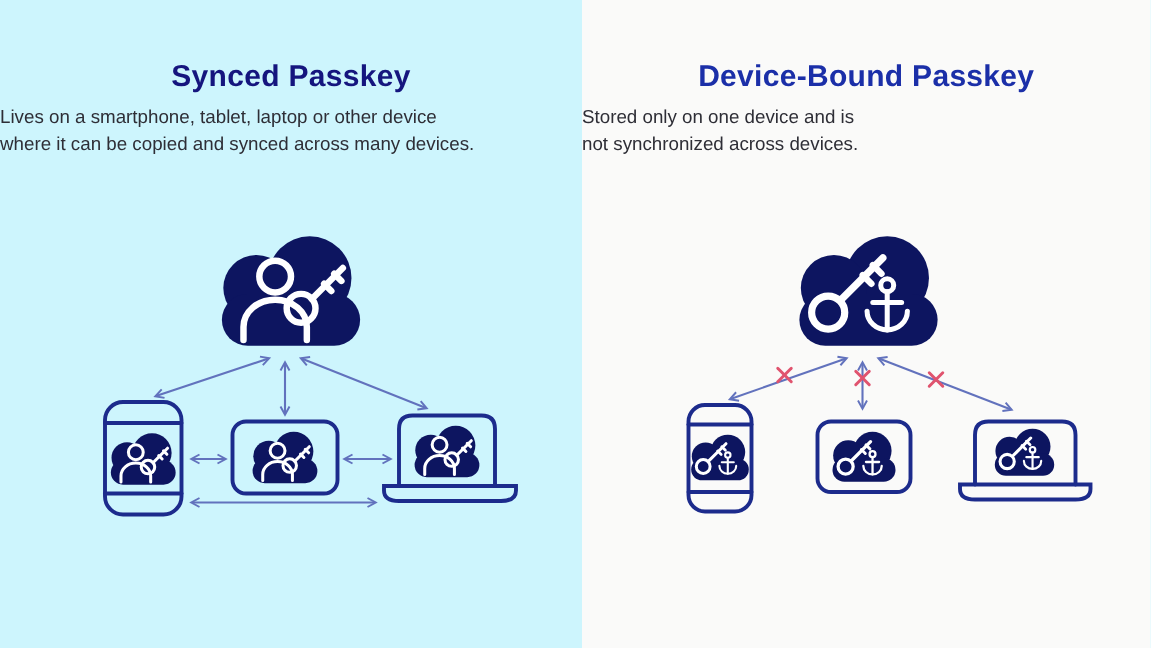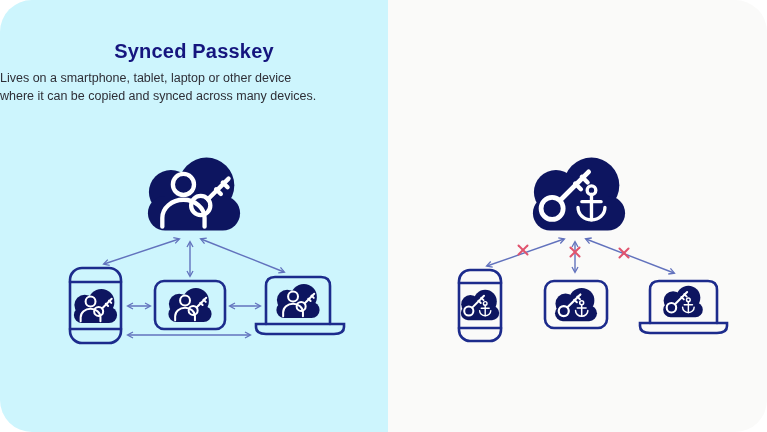--- a/index.html
+++ b/index.html
@@ -9,21 +9,21 @@
     --navy-line:#1c2b8c;
     --title-left:#15157e;
     --title-right:#1b2fa8;
     --body-text:#2e2e36;
     --arrow:#6272bd;
     --cross:#e0536e;
   }
   *{box-sizing:border-box;}
   html,body{margin:0;padding:0;}
   body{font-family:"Liberation Sans", sans-serif;}
-  .stage{width:767px;height:432px;display:flex;overflow:hidden;border-radius:32px;}
+  .stage{width:767px;height:432px;display:flex;overflow:hidden;}
   .panel{position:relative;height:432px;}
   .panel.left{width:388px;background:var(--left-background);}
   .panel.right{width:379px;background:var(--right-background);}
   .panel-title{margin:0;padding-top:40px;text-align:center;font-size:20px;font-weight:bold;letter-spacing:.2px;position:relative;z-index:1;}
   .panel.left .panel-title{color:var(--title-left);}
   .panel.right .panel-title{color:var(--title-right);}
   .panel-desc{margin:7px auto 0;text-align:left;font-size:12.5px;line-height:1.42;color:var(--body-text);white-space:pre-line;position:relative;z-index:1;}
   .diagram{position:absolute;left:0;top:0;width:100%;height:100%;z-index:0;}
   .cloud-fill{fill:var(--navy-fill);}
   .white-glyph{stroke:#ffffff;fill:none;stroke-linecap:round;stroke-linejoin:round;}
@@ -108,20 +108,23 @@
 
       <g>
         <path class="device" d="M266,324 v-38 q0,-9 9,-9 h46 q9,0 9,9 v38"></path>
         <path class="device" d="M256,324 h88 v3 q0,7 -10,7 h-68 q-10,0 -10,-7 z"></path>
         <use href="#icon-cloud-user-key" x="275" y="283" width="46" height="36"></use>
       </g>
     </svg>
   </section>
 
   <section class="panel right">
+    <h1 class="panel-title">Device-Bound Passkey</h1>
+    <p class="panel-desc">Stored only on one device and is
+not synchronized across devices.</p>
 
     <svg class="diagram" viewBox="0 0 379 432">
       <g>
         <line class="arrow" x1="176" y1="239" x2="99" y2="266" marker-start="url(#ah)" marker-end="url(#ah)"></line>
         <line class="arrow" x1="187" y1="242" x2="187" y2="272" marker-start="url(#ah)" marker-end="url(#ah)"></line>
         <line class="arrow" x1="198" y1="239" x2="286" y2="273" marker-start="url(#ah)" marker-end="url(#ah)"></line>
         <g>
           <line class="cross" x1="130.5" y1="245.5" x2="139.5" y2="254.5"></line>
           <line class="cross" x1="139.5" y1="245.5" x2="130.5" y2="254.5"></line>
         </g>

